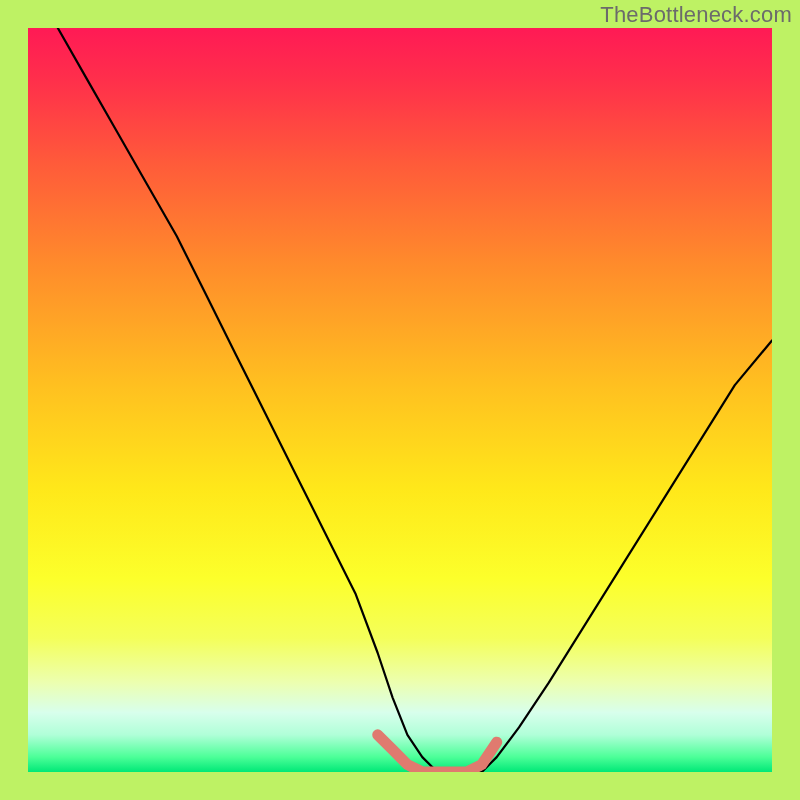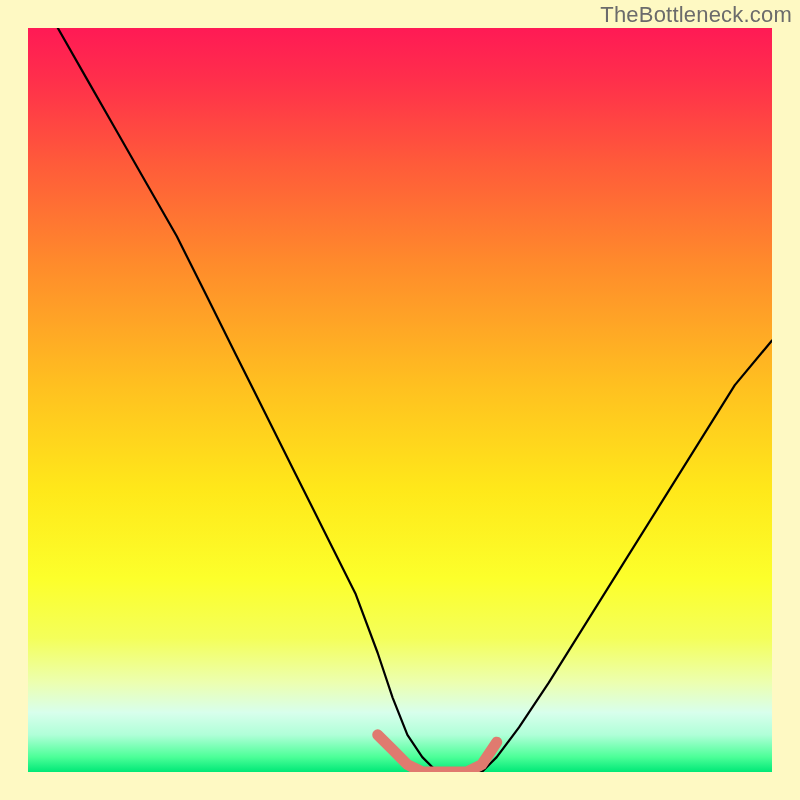--- a/index.html
+++ b/index.html
@@ -1,21 +1,21 @@
 <!DOCTYPE html>
 <html><head>
 <meta charset="utf-8">
 <style>
   * { margin: 0; padding: 0; box-sizing: border-box; }
   html, body { width: 800px; height: 800px; overflow: hidden; background: #000; }
   .frame {
     position: relative;
     width: 800px;
     height: 800px;
-    background: #fef9c3;
+    background: #bef264;
   }
   .watermark {
     position: absolute;
     top: 2px;
     right: 8px;
     font-family: Arial, sans-serif;
     font-size: 22px;
     font-weight: 500;
     color: #6b6b6b;
     letter-spacing: 0.2px;

